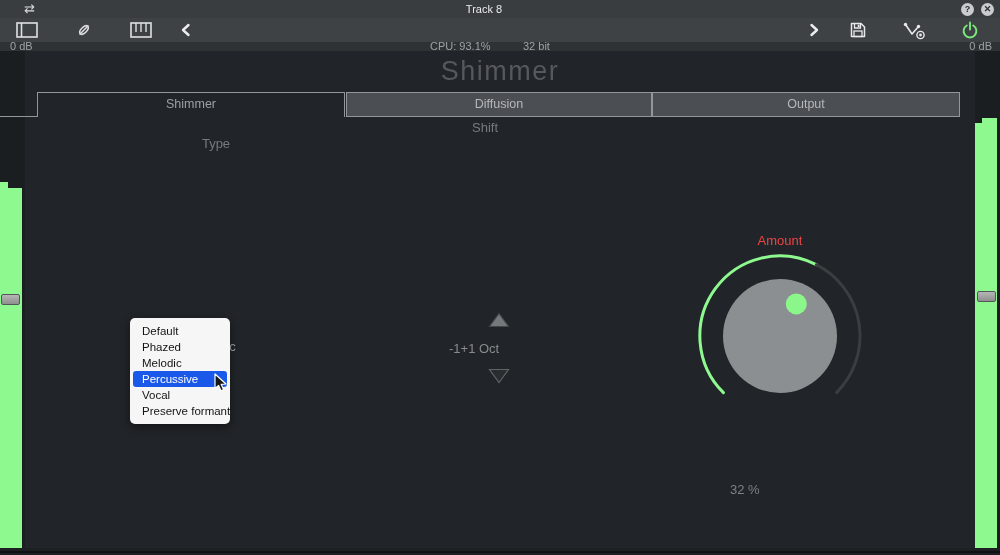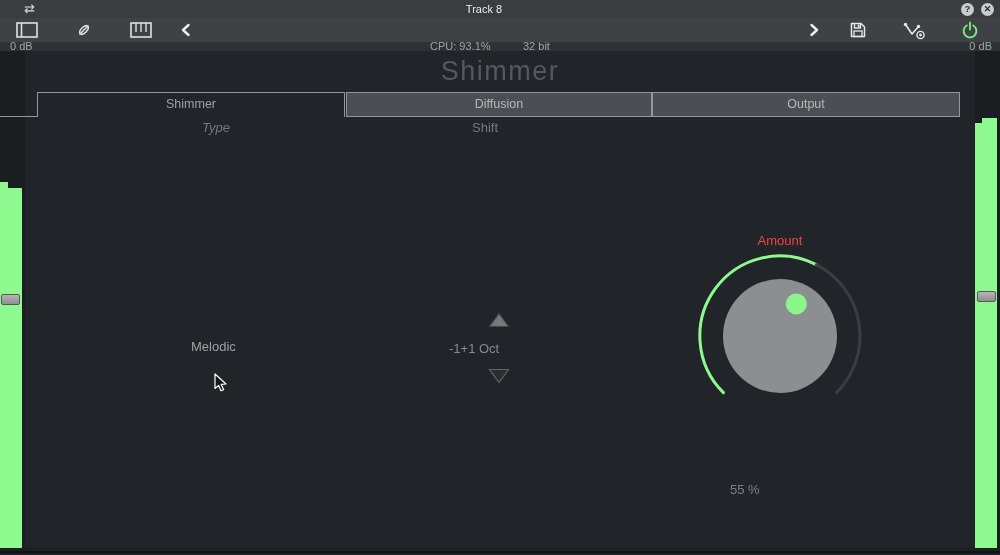--- a/index.html
+++ b/index.html
@@ -146,42 +146,50 @@
   <div class="meter-green" style="left:975px;top:123px;width:7px;height:432px;"></div>
   <div class="meter-handle" style="left:977px;top:291px;"></div>
 
   <div class="plugin-title">Shimmer</div>
 
   <div class="tab active" style="left:37px;width:308px;">Shimmer</div>
   <div class="tab inactive" style="left:346px;width:306px;">Diffusion</div>
   <div class="tab inactive" style="left:652px;width:308px;">Output</div>
   <div class="tab-baseline"></div>
 
-  <div class="section-label" style="left:166px;top:120px;font-style:italic;">Type</div>
+  <div class="section-label" style="left:166px;top:136px;">Type</div>
   <div class="section-label" style="left:435px;top:120px;">Shift</div>
   <div class="section-label" style="left:730px;top:233px;color:#ef4444;">Amount</div>
 
   <div class="combo-value">Melodic</div>
 
   <svg class="shift-arrow" style="top:312px;" width="22" height="16">
     <polygon points="11,1.5 20.5,14.5 1.5,14.5" fill="#75797c" stroke="#43474a" stroke-width="1.2"></polygon>
   </svg>
   <div class="shift-value">-1+1 Oct</div>
   <svg class="shift-arrow" style="top:368px;" width="22" height="16">
     <polygon points="1.5,1.5 20.5,1.5 11,14.5" fill="#2a2d30" stroke="#606467" stroke-width="1.2"></polygon>
   </svg>
 
   <svg class="knob-svg" width="180" height="180">
     <path d="M 33.4 146.6 A 80 80 0 0 1 126.3 18.7" fill="none" stroke="#8df98f" stroke-width="3" stroke-linecap="round"></path>
     <path d="M 126.3 18.7 A 80 80 0 0 1 146.6 146.6" fill="none" stroke="#3a3e41" stroke-width="3" stroke-linecap="round"></path>
     <circle cx="90" cy="90" r="57" fill="#8c8f91"></circle>
     <circle cx="106.3" cy="57.9" r="10.5" fill="#8bf78b"></circle>
   </svg>
-  <div class="amount-value">55 %</div>
+  <div class="amount-value">32 %</div>
 
+  <div class="menu">
+    <div class="menu-item">Default</div>
+    <div class="menu-item">Phazed</div>
+    <div class="menu-item">Melodic</div>
+    <div class="menu-item selected">Percussive</div>
+    <div class="menu-item">Vocal</div>
+    <div class="menu-item">Preserve formant</div>
+  </div>
 
   <svg class="cursor" width="15" height="20">
     <path d="M2 1 L2 15.5 L5.6 12.4 L8 17.8 L10.6 16.6 L8.2 11.4 L13 11 Z" fill="#161616" stroke="#ffffff" stroke-width="1.2" stroke-linejoin="round"></path>
   </svg>
 
   <div class="bottom-strip"></div>
   <div class="bottom-line"></div>
 
 </div>
 

